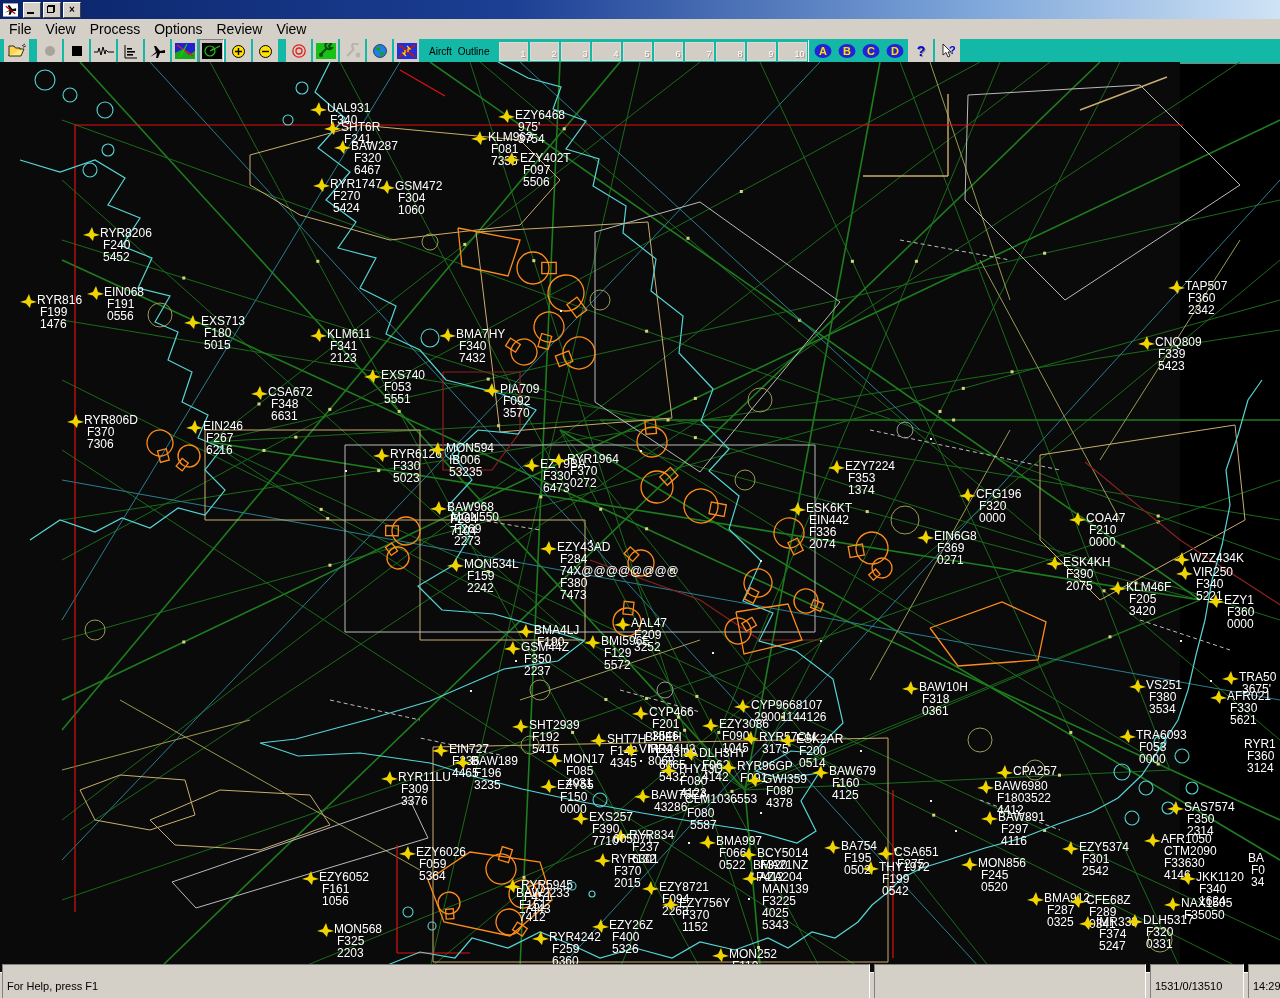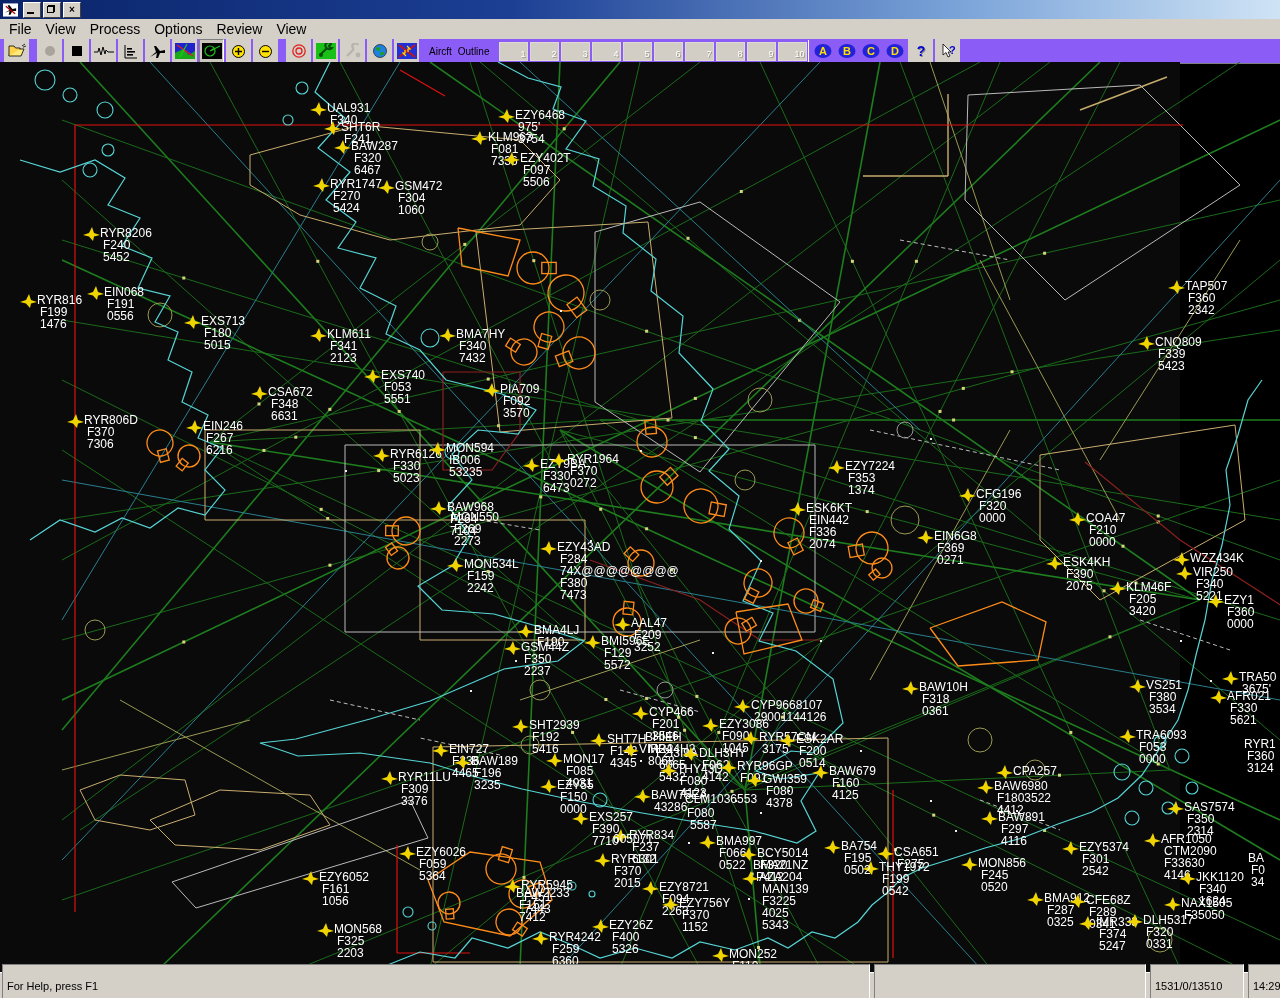--- a/index.html
+++ b/index.html
@@ -9,21 +9,21 @@
   .titlebar .appicon{width:15px;height:14px;margin:0 3px 0 1px;}
   .titlebar .title{color:#fff;font-size:11px;font-weight:bold;letter-spacing:.2px;flex:1;white-space:nowrap;}
   .winbtn{width:16px;height:14px;background:#d4d0c8;border:1px solid;border-color:#fff #404040 #404040 #fff;margin-left:2px;display:flex;align-items:center;justify-content:center;font-size:9px;color:#000;position:relative;}
   .winbtn .minglyph{position:absolute;left:3px;bottom:3px;width:7px;height:2px;background:#000;}
   .winbtn .restglyph{position:absolute;left:3px;top:2px;width:8px;height:8px;}
   .restglyph:before{content:"";position:absolute;right:0;top:0;width:5px;height:5px;border:1px solid #000;}
   .restglyph:after{content:"";position:absolute;left:0;bottom:0;width:5px;height:5px;border:1px solid #000;background:#d4d0c8;}
   .winbtn .xglyph{font-size:10px;font-weight:bold;line-height:10px;}
   .menubar{height:19px;background:#d4d0c8;display:flex;align-items:center;font-size:14px;color:#000;padding-left:2px;border-bottom:1px solid #d4d0c8;}
   .menubar .mitem{padding:2px 7px;cursor:default;}
-  .toolbar{height:24px;background:#8b5cf6;display:flex;align-items:center;padding-left:3px;border-bottom:1px solid #808080;}
+  .toolbar{height:24px;background:#14b8a6;display:flex;align-items:center;padding-left:3px;border-bottom:1px solid #808080;}
   .tbtn{width:23px;height:22px;display:flex;align-items:center;justify-content:center;margin:0 1px;background:#d4d0c8;border:1px solid transparent;}
   .tbtn.pressed{border-color:#808080 #fff #fff #808080;background:#cac6be;}
   .tsep{width:6px;height:22px;}
   .ttext{font-size:10px;color:#000;padding:0 3px;height:22px;display:flex;align-items:center;}
   .pagebtn{width:27px;height:17px;background:#d2cec6;margin:0 1px;position:relative;border:1px solid #dedad2;}
   .pagebtn span{position:absolute;right:2px;bottom:1px;font-size:9px;color:#fff;text-shadow:1px 1px 0 #9a968e;}
   .abtn{width:24px;height:22px;display:flex;align-items:center;justify-content:center;}
   
   #chartwrap{position:absolute;left:0;top:62px;width:1180px;height:910px;background:#0a0a0a;}
   #chartwrap svg{display:block;}

